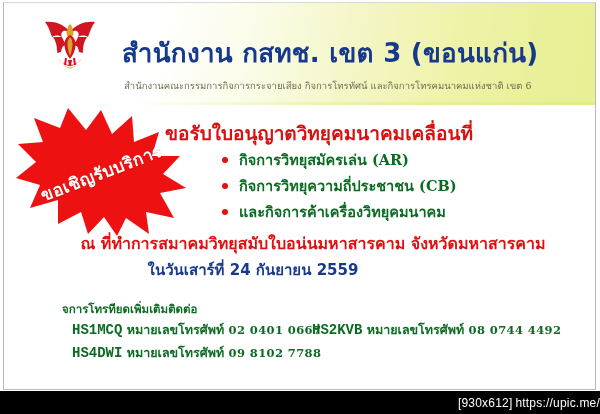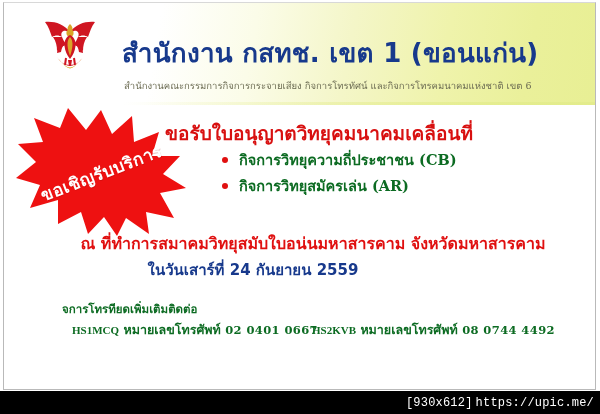--- a/index.html
+++ b/index.html
@@ -225,23 +225,23 @@
   }
   .contact-row {
     position: absolute;
     font-family: "DejaVu Sans", sans-serif;
     font-size: 12.5px;
     font-weight: bold;
     color: #0c6b22;
     white-space: nowrap;
   }
   .contact-row .callsign {
-    font-family: Liberation Serif, serif;
-    font-weight: bold;
-    font-size: 11px;
+    font-family: Liberation Mono, monospace;
+    font-weight: bold;
+    font-size: 14px;
   }
   .contact-row .num {
     font-family: "DejaVu Serif", serif;
     font-weight: bold;
     font-size: 11.5px;
     letter-spacing: 0.4px;
   }
   .c1 { left: 72px; top: 320px; }
   .c2 { left: 312px; top: 320px; }
   .c3 { left: 72px; top: 343px; }
@@ -251,23 +251,22 @@
     position: absolute;
     left: 0;
     bottom: 0;
     width: 600px;
     height: 23px;
     background: #000000;
     color: #ffffff;
     display: flex;
     align-items: center;
     justify-content: flex-end;
-    padding-right: 6px;
-    box-sizing: border-box;
-    font-family: Liberation Mono, monospace;
+    box-sizing: border-box;
+    font-family: Liberation Sans, sans-serif;
     font-size: 12px;
     letter-spacing: 0.2px;
   }
   .footer-bar .dims { margin-right: 3px; }
 </style>
 </head>
 <body>
 
 <div class="poster">
 
@@ -295,60 +294,66 @@
 
         <path d="M18 40 C23 47, 29 50, 32 50 C35 50, 41 47, 46 40 C42 46, 37 49, 32 49 C27 49, 22 46, 18 40 Z" fill="#cf1622"></path>
         <path d="M20 42 C24 48, 28 51, 32 51.5 C36 51, 40 48, 44 42 L42 45 C38 49.5, 35 52, 32 52.5 C29 52, 26 49.5, 22 45 Z" fill="#d9a528"></path>
         <path d="M30 44 L34 44 L33 50 L31 50 Z" fill="#cf1622"></path>
 
         <path d="M28 42 L27 49 M36 42 L37 49" stroke="#cf1622" stroke-width="2" fill="none"></path>
       </svg>
     </span>
   </div>
 
-  <div class="org-title">สำนักงาน กสทช. เขต 1 (ขอนแก่น)</div>
+  <div class="org-title">สำนักงาน กสทช. เขต 3 (ขอนแก่น)</div>
   <div class="org-subtitle">สำนักงานคณะกรรมการกิจการกระจายเสียง กิจการโทรทัศน์ และกิจการโทรคมนาคมแห่งชาติ เขต 6</div>
 
   <div class="burst">
     <span>
       <svg width="170" height="128" viewBox="0 0 170 128" aria-hidden="true">
         <polygon fill="#ee1111" points="
           85,2 96,26 116,8 118,34 143,24 136,48 164,48 147,66 170,80 144,85 158,110 130,104
           133,126 110,110 101,128 88,109 72,126 65,104 42,116 42,92 14,100 24,77 0,70 20,54
           2,36 27,34 18,10 44,20 52,0 70,22"></polygon>
       </svg>
     </span>
     <div class="burst-label">
       <span>ขอเชิญรับบริการ</span>
     </div>
   </div>
 
   <div class="headline">ขอรับใบอนุญาตวิทยุคมนาคมเคลื่อนที่</div>
 
   <ul class="bullets">
+    <li><span>กิจการวิทยุสมัครเล่น </span><span class="latin">(AR)</span></li>
     <li><span>กิจการวิทยุความถี่ประชาชน </span><span class="latin">(CB)</span></li>
-    <li><span>กิจการวิทยุสมัครเล่น </span><span class="latin">(AR)</span></li>
+    <li><span>และกิจการค้าเครื่องวิทยุคมนาคม</span><span class="latin"></span></li>
   </ul>
 
   <div class="venue">ณ ที่ทำการสมาคมวิทยุสมับใบอน่นมหาสารคาม จังหวัดมหาสารคาม</div>
   <div class="eventdate">ในวันเสาร์ที่ 24 กันยายน 2559</div>
 
   <div class="contact-head">จการโทรทียดเพิ่มเติมติดต่อ</div>
 
   <div class="contact-row c1">
     <span class="callsign">HS1MCQ</span>
     <span>หมายเลขโทรศัพท์</span>
     <span class="num">02 0401 0667</span>
   </div>
 
   <div class="contact-row c2">
     <span class="callsign">HS2KVB</span>
     <span>หมายเลขโทรศัพท์</span>
     <span class="num">08 0744 4492</span>
   </div>
 
+  <div class="contact-row c3">
+    <span class="callsign">HS4DWI</span>
+    <span>หมายเลขโทรศัพท์</span>
+    <span class="num">09 8102 7788</span>
+  </div>
 
   <div class="footer-bar">
     <span class="dims">[930x612]</span>
     <span>https://upic.me/</span>
   </div>
 
 </div>
 
 </body></html>

